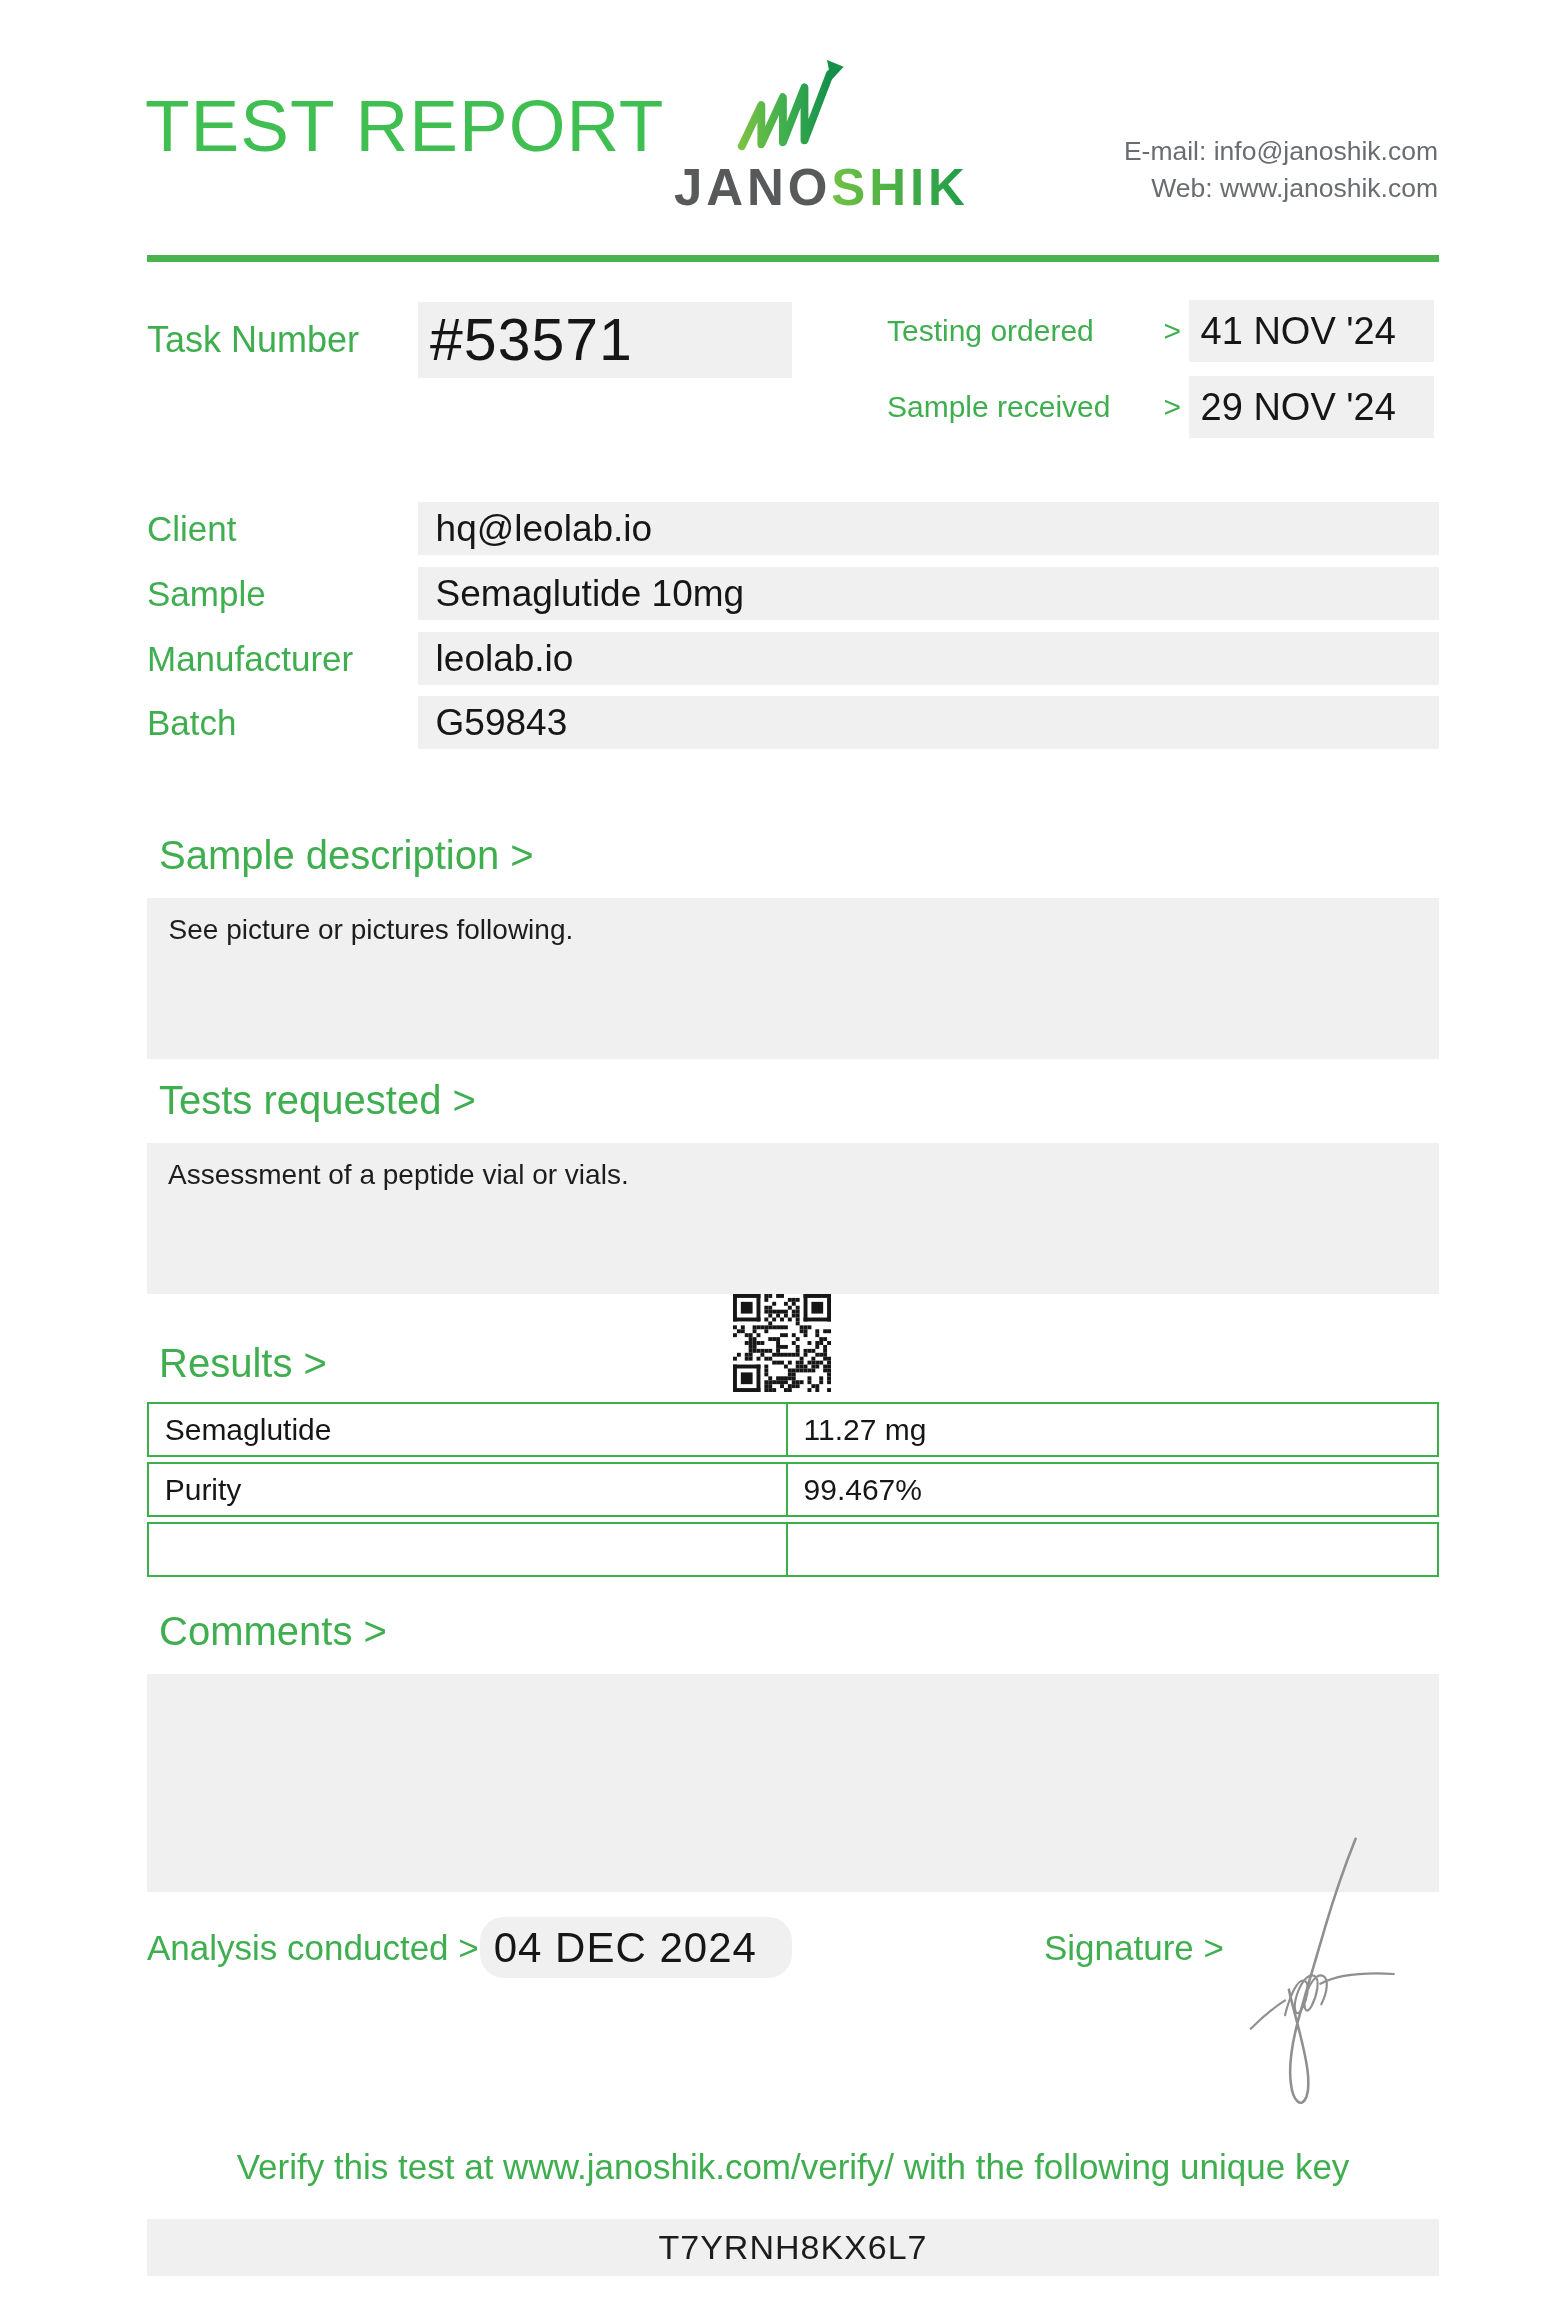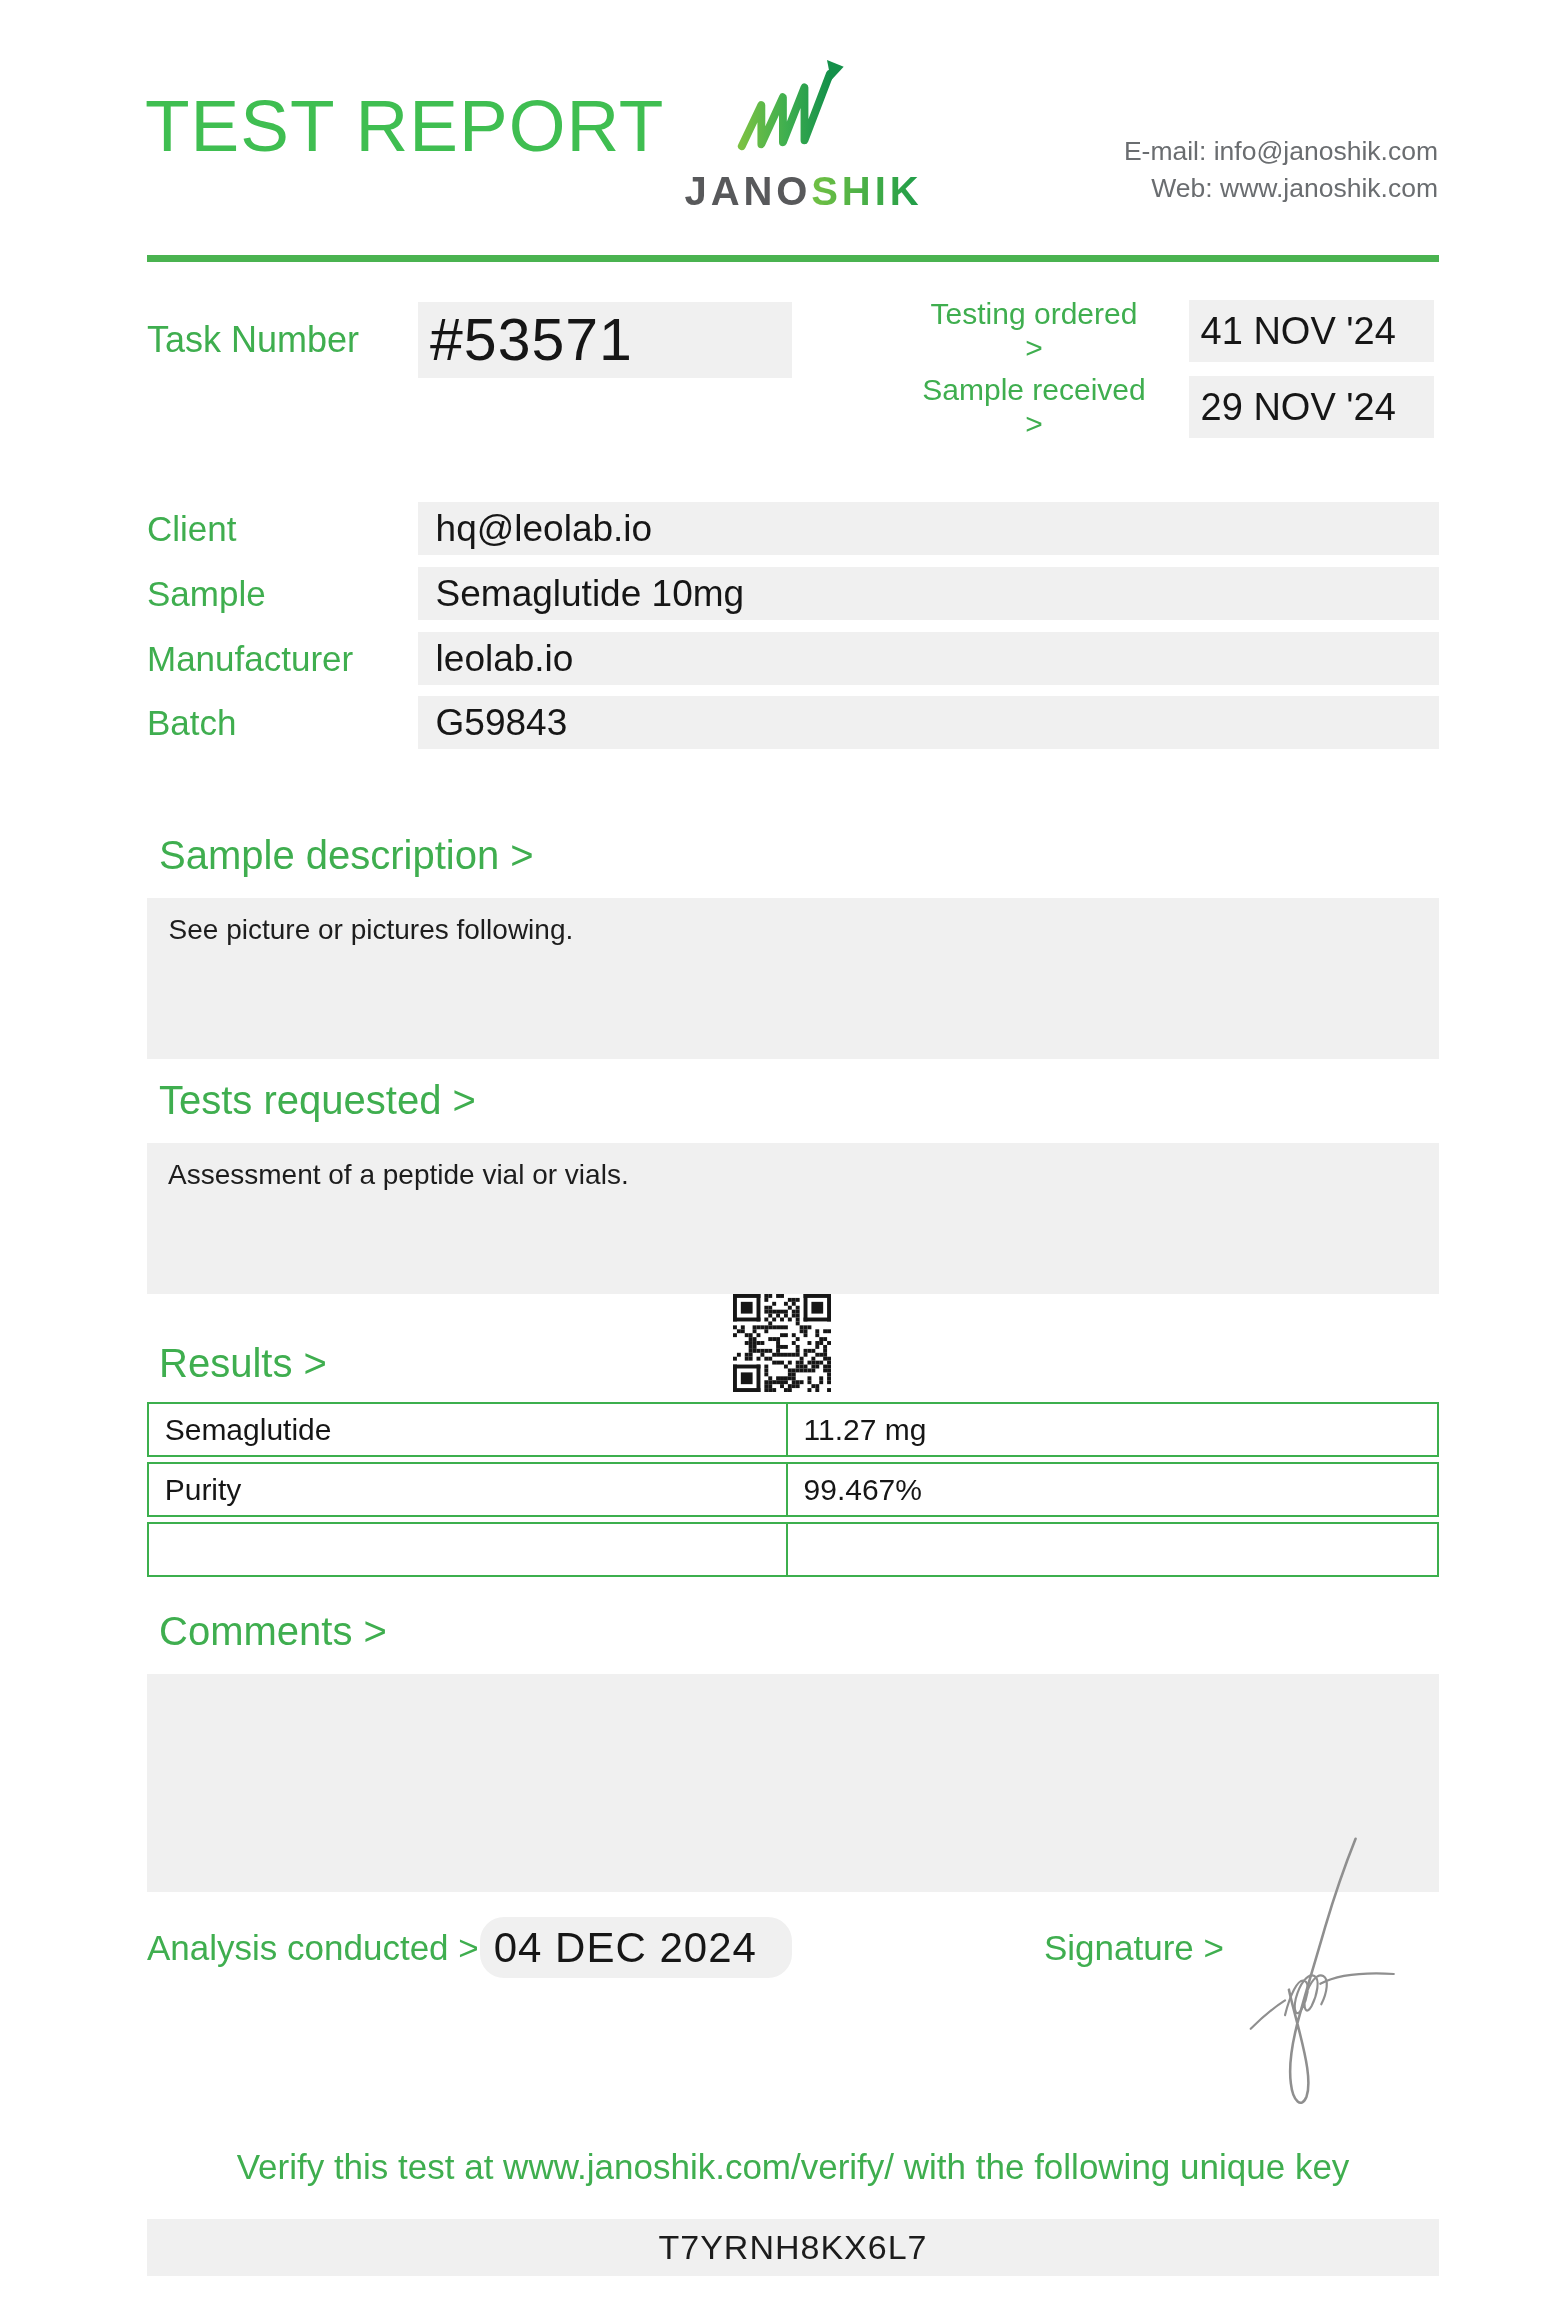--- a/index.html
+++ b/index.html
@@ -7,21 +7,21 @@
     position:relative;width:1568px;height:2313px;background:#ffffff;overflow:hidden;
     font-family:"Liberation Sans", sans-serif;color:var(--text_dark);
   }
   
   .title{
     position:absolute;left:145px;top:84px;font-size:73px;letter-spacing:1px;
     color:var(--title_green);font-weight:400;white-space:nowrap;
   }
   .logo{position:absolute;left:674px;top:57px;width:259px;text-align:center;}
   .logo-chart{display:block;margin:0 auto;width:147px;height:100px;}
-  .logo-text{font-size:40px;font-weight:bold;letter-spacing:3.9px;margin-top:12px;white-space:nowrap;}
+  .logo-text{font-size:51px;font-weight:bold;letter-spacing:3.9px;margin-top:1px;white-space:nowrap;}
   .logo-text .jano{color:var(--logo_dark);}
   .logo-text .shik{color:#2fa44b;}
   @supports ((-webkit-background-clip:text) or (background-clip:text)){
     .logo-text .shik{
       background:linear-gradient(90deg,#72c144,#1e9c49);
       -webkit-background-clip:text;background-clip:text;color:transparent;
     }
   }
   .contact{position:absolute;right:130px;top:133px;text-align:right;font-size:26.5px;
     color:var(--text_gray);line-height:37px;white-space:nowrap;}
@@ -29,21 +29,21 @@
 
   
   .task-row{position:absolute;left:147px;top:302px;width:647px;height:76px;}
   .task-label{position:absolute;left:0;top:0;font-size:36px;color:var(--accent_green);line-height:76px;}
   .task-box{position:absolute;left:271px;top:0;width:374px;height:76px;background:var(--box_gray);}
   .task-value{font-size:59px;line-height:76px;padding-left:12px;letter-spacing:1px;color:var(--text_dark);}
 
   .dates{position:absolute;left:887px;top:300px;width:549px;}
   .date-row{display:flex;align-items:center;height:62px;margin-bottom:13.7px;}
   .date-label-wrap{width:294px;display:flex;justify-content:space-between;align-items:center;
-    font-size:30px;color:var(--accent_green);flex-direction:column;}
+    font-size:30px;color:var(--accent_green);}
   .date-box{margin-left:7.8px;width:245px;height:62px;background:var(--box_gray);box-sizing:border-box;
     font-size:38px;line-height:62px;padding-left:11.8px;white-space:nowrap;color:var(--text_dark);}
 
   
   .info{position:absolute;left:147px;top:502px;width:1292px;}
   .info-row{position:relative;height:53px;margin-bottom:11.8px;}
   .info-label{position:absolute;left:0;top:0;font-size:35px;color:var(--accent_green);line-height:53px;}
   .info-box{position:absolute;left:271px;right:0;top:0;height:53px;background:var(--box_gray);}
   .info-value{font-size:37px;line-height:53px;padding-left:17.6px;color:var(--text_dark);}
 

